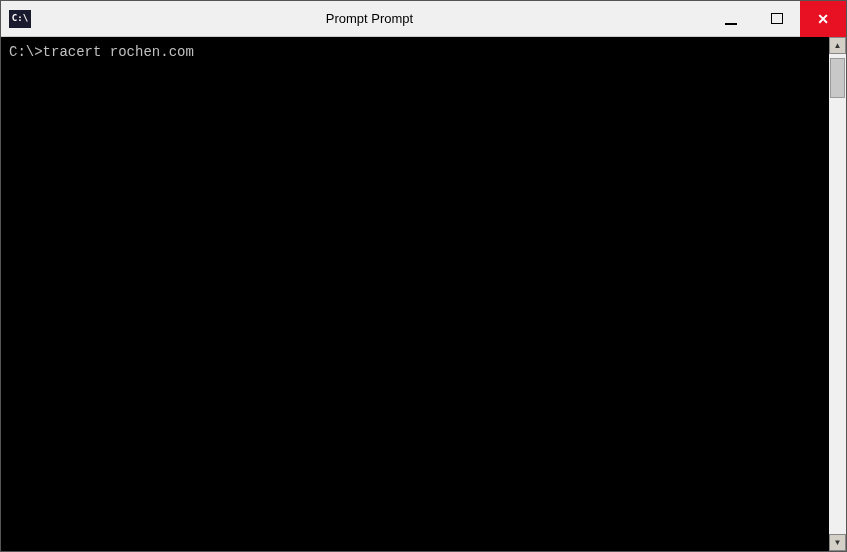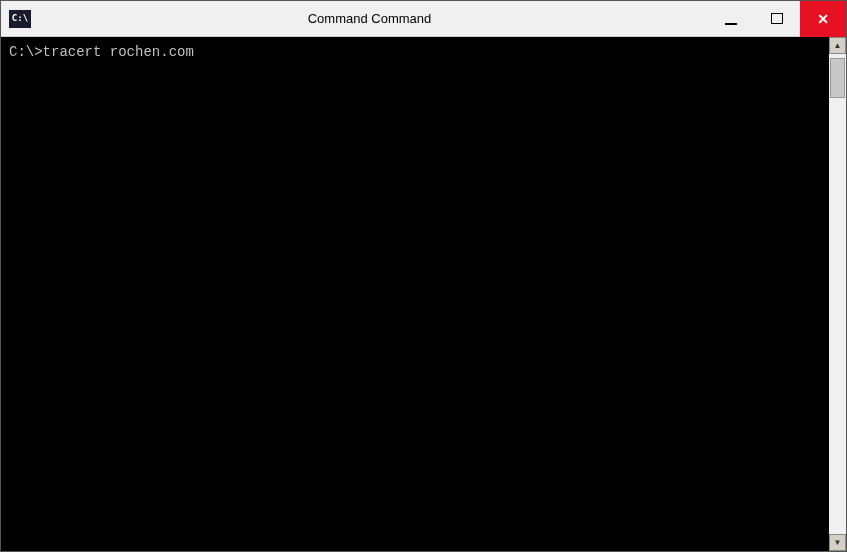--- a/index.html
+++ b/index.html
@@ -181,21 +181,21 @@
 
 <div class="window">
 
   <div class="title-bar">
     <div class="title-bar-left">
       <div class="cmd-icon">
         <span class="cmd-icon-inner">C:\</span>
       </div>
     </div>
 
-    <div class="title-bar-center">Command Command</div>
+    <div class="title-bar-center">Prompt Prompt</div>
 
     <div class="title-bar-controls">
       <button class="control-btn minimize">
         <div class="minimize-icon"></div>
       </button>
       <button class="control-btn maximize">
         <div class="maximize-icon"></div>
       </button>
       <button class="control-btn close">
         <span class="close-icon">✕</span>

